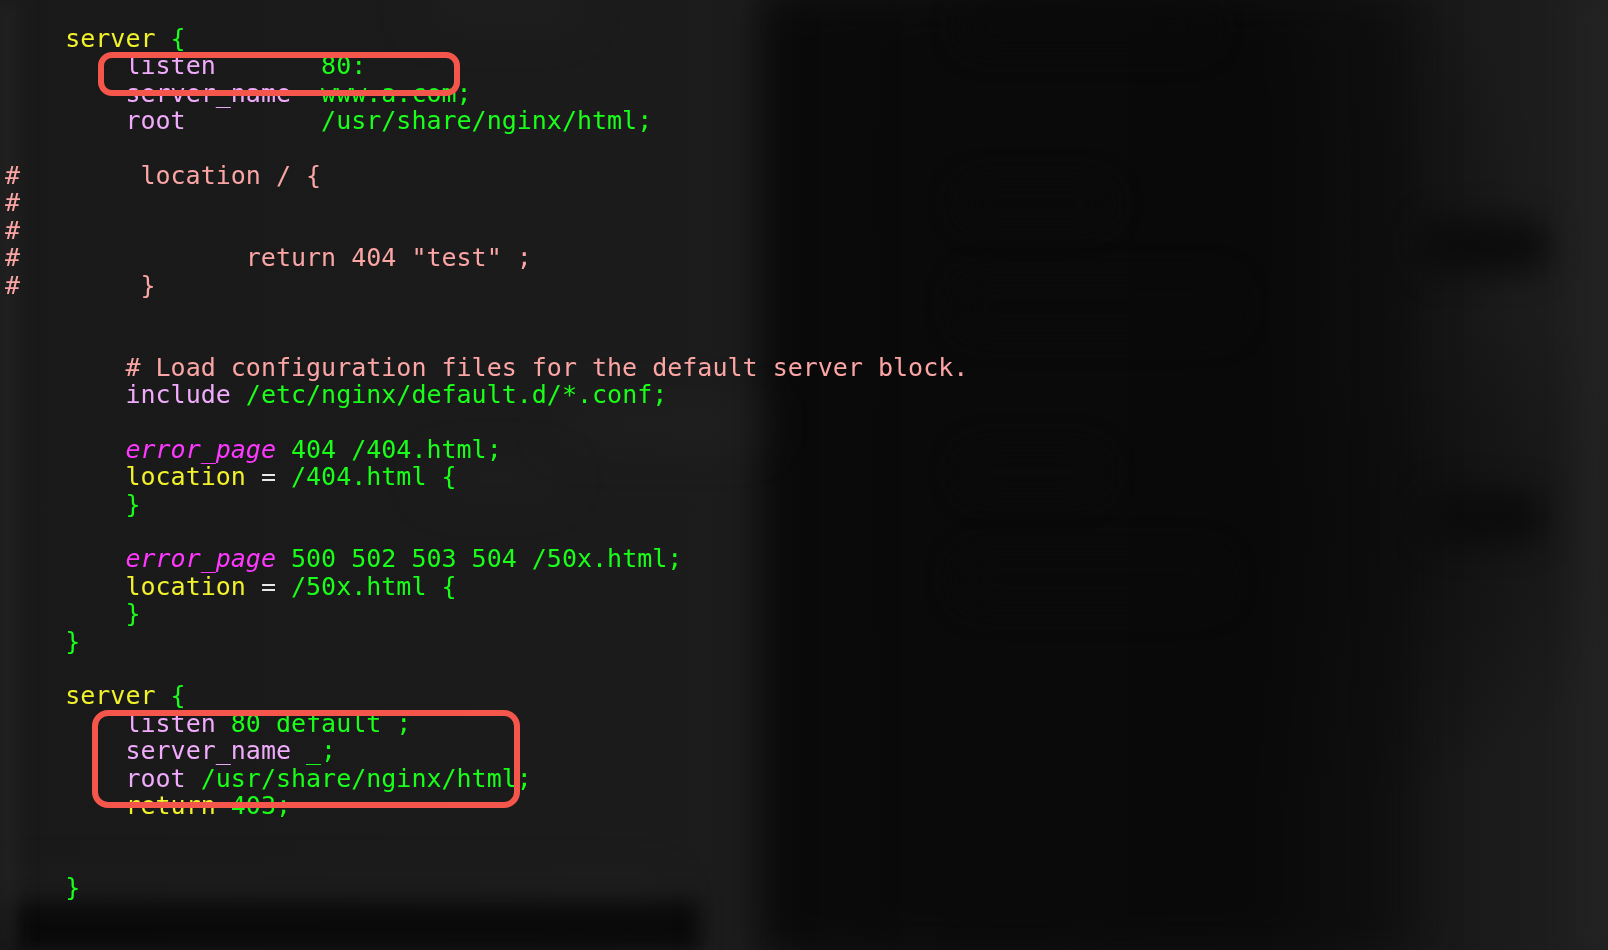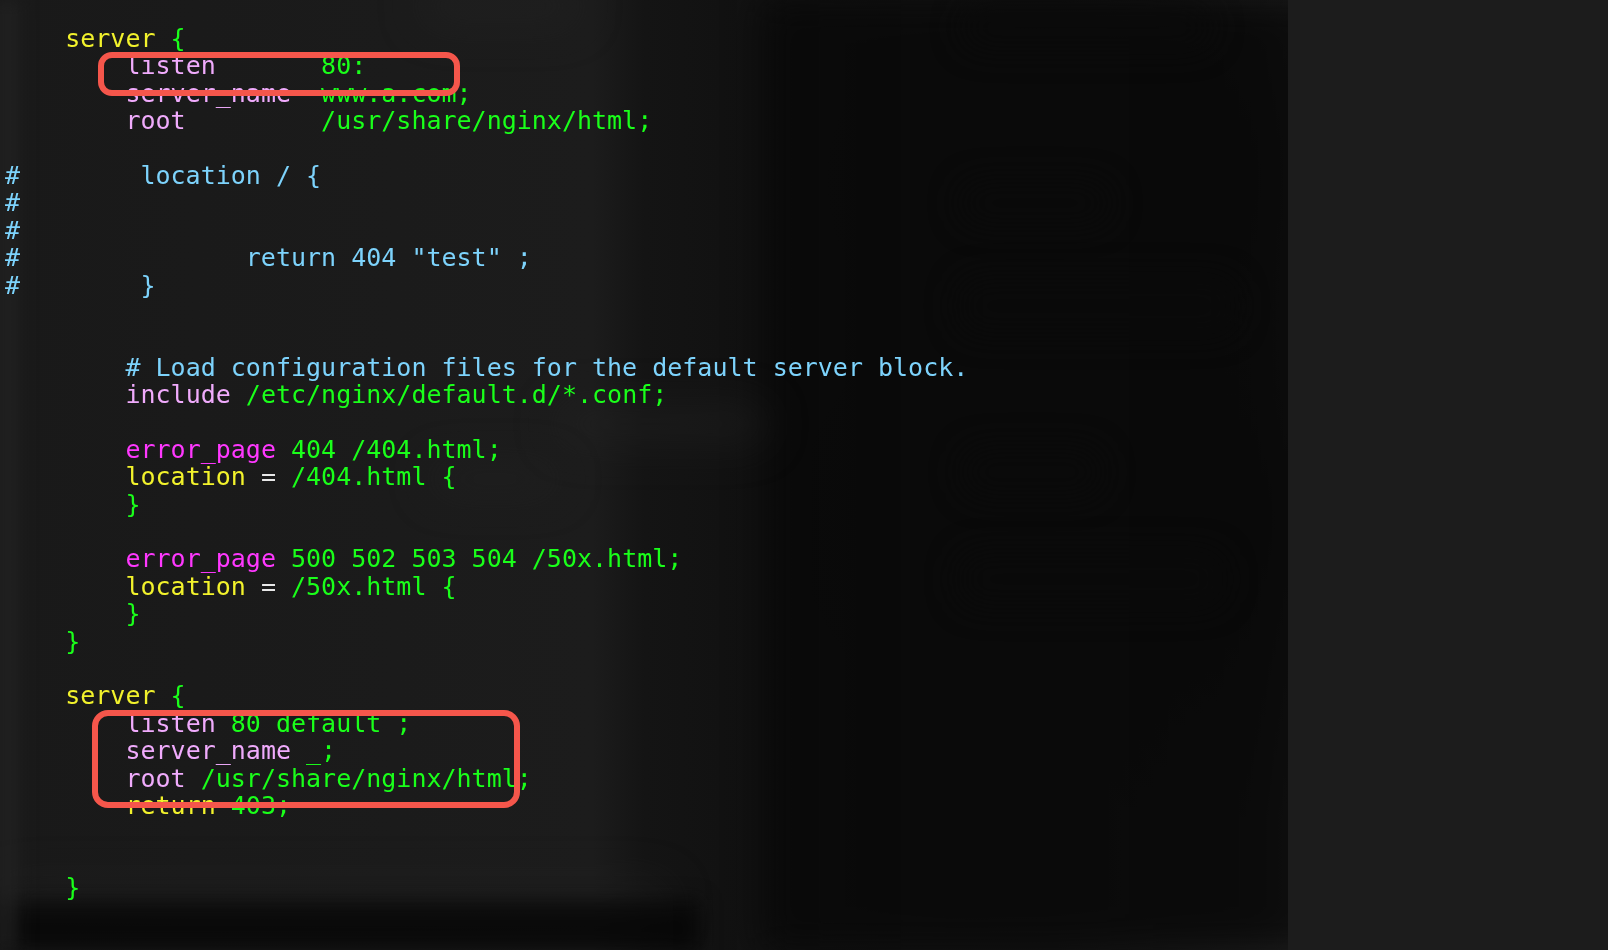--- a/index.html
+++ b/index.html
@@ -3,21 +3,21 @@
 <meta charset="utf-8">
 <title>nginx.conf</title>
 <style>
   html, body {
     margin: 0;
     padding: 0;
     background: #1c1c1c;
   }
   #screen {
     position: relative;
-    width: 1288px;
+    width: 1608px;
     height: 950px;
     overflow: hidden;
     background: #1b1b1b;
     font-family: "DejaVu Sans Mono", "Liberation Mono", monospace;
   }
 
   
   .bg-layer {
     position: absolute;
     pointer-events: none;
@@ -76,22 +76,22 @@
     z-index: 5;
   }
   .line {
     height: 27.4px;
     padding-left: 5px;
   }
 
   .c-key      { color: #f0abfc; }  
   .c-val      { color: #1aff1a; }  
   .c-block    { color: #f2f22c; }  
-  .c-err      { color: #ff38ff; }  
-  .c-comment  { color: #7dd3fc; }  
+  .c-err      { color: #ff38ff; font-style: italic; }  
+  .c-comment  { color: #fca5a5; }  
   .c-plain    { color: #e8e8e8; }  
 
   
   .hl-box {
     position: absolute;
     border: 6px solid #f5564b;
     border-radius: 14px;
     box-sizing: border-box;
     z-index: 8;
     pointer-events: none;

